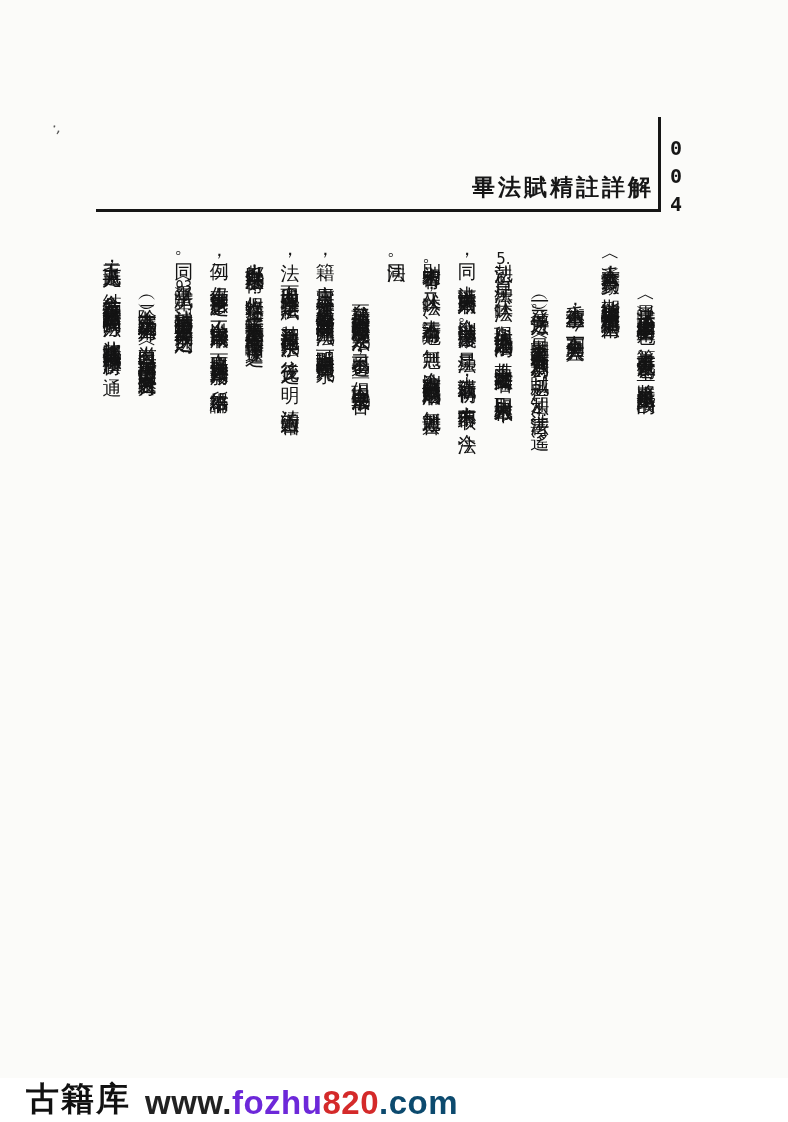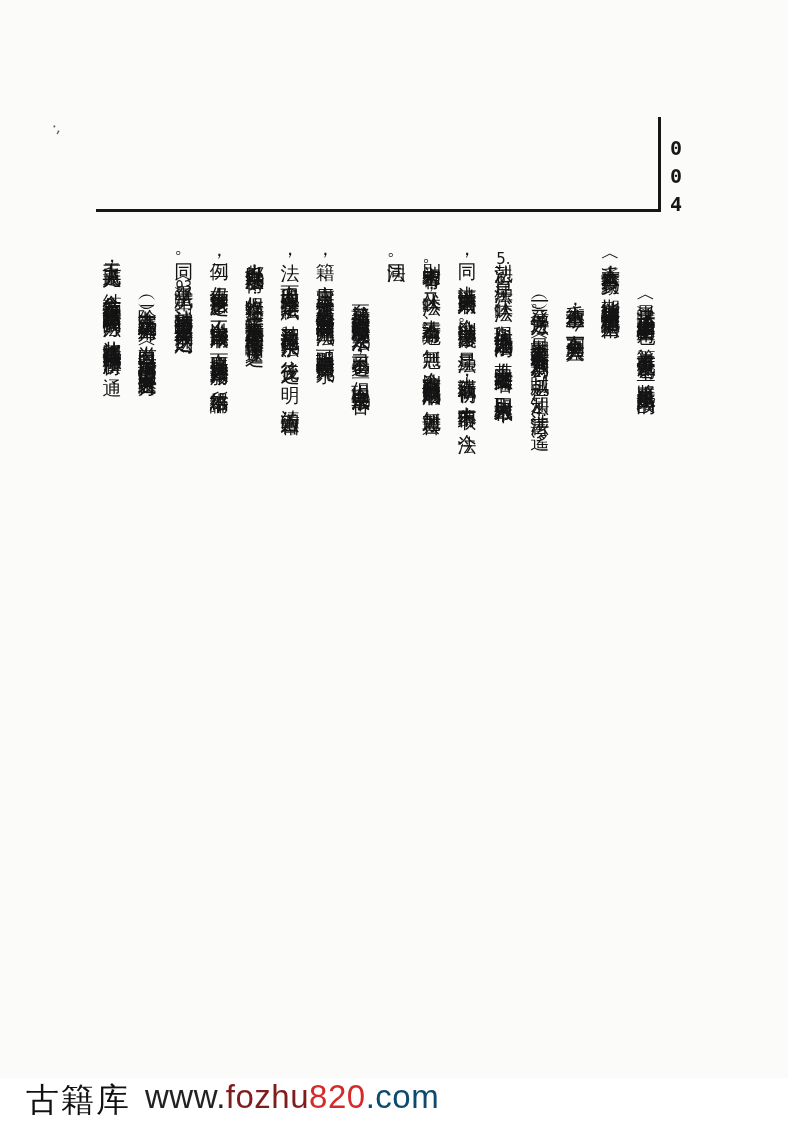--- a/index.html
+++ b/index.html
@@ -29,40 +29,41 @@
     position:absolute;top:248px;right:124px;height:832px;
     writing-mode:vertical-rl;text-orientation:mixed;
     font-size:19px;letter-spacing:1.5px;color:#141414;
     overflow:visible;
   }
   .tcol{line-height:35.4px;white-space:nowrap;}
   .num{text-combine-upright:all;font-family:"DejaVu Sans","Liberation Sans",sans-serif;font-size:15px;}
   
   .watermark{
     position:absolute;left:0;bottom:0;width:788px;height:44px;background:#ffffff;
-    display:flex;align-items:flex-start;
-    font-family:"Liberation Sans","DejaVu Sans",sans-serif;font-weight:normal;
+    display:flex;align-items:flex-end;
+    font-family:"Liberation Sans","DejaVu Sans",sans-serif;font-weight:bold;
   }
   .wm-label{font-size:33px;color:#111;margin-left:26px;letter-spacing:2px;}
   .wm-url{font-size:33px;margin-left:14px;letter-spacing:0.5px;}
   .wm-www{color:#222;margin-top:36px;}
-  .wm-green{color:#7f1d1d;}
+  .wm-green{color:#6d28d9;}
   .wm-red{color:#d42a2a;}
   .wm-com{color:#0c4a6e;}
 </style>
 </head>
 <body>
 
 <div class="scan-page">
 
   <span class="speck">·,</span>
 
   <div class="vrule"></div>
   <div class="hrule"></div>
 
+  <div class="header-title">畢法賦精註詳解</div>
 
   <div class="page-number">004</div>
 
   <div class="text-area">
       <div class="tcol">　　〈畢法賦〉居於上述承繼的重要角色，筆者本書就先以它爲主。將來再以第三階段的</div>
       <div class="tcol">〈六壬大全鈐〉爲對象，期能讓讀者物超所值地讀通六壬術。</div>
       <div class="tcol">　　六壬術傳承至今，有下列兩大差異：</div>
       <div class="tcol">　　（一）發三傳之方法。早期之〈金匱章〉僅有六類分別爲<span class="num">1.</span>賊剋<span class="num">2.</span>知一法<span class="num">3.</span>涉害法<span class="num">4.</span>遙</div>
       <div class="tcol">剋法<span class="num">5.</span>昴星法<span class="num">6.</span>伏吟法，與現代流傳之九宗法不同。其中之涉害法雖同名，取用方式根本不</div>
       <div class="tcol">同，古法以涉害始入取用；今法則以涉害深淺。昴星法，古法僅取初傳，中末傳不取；今法</div>

